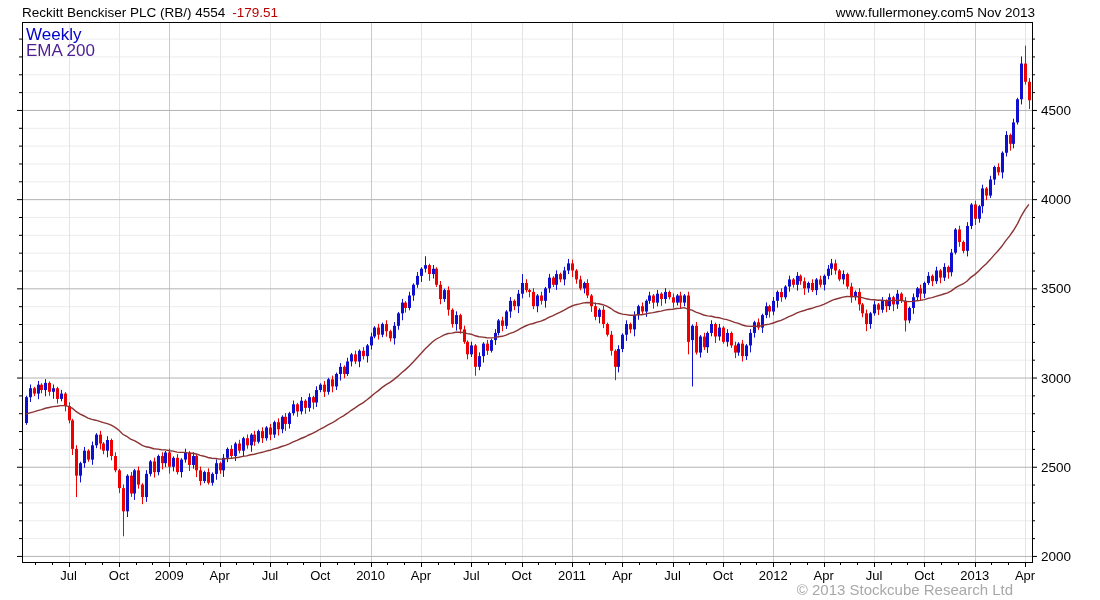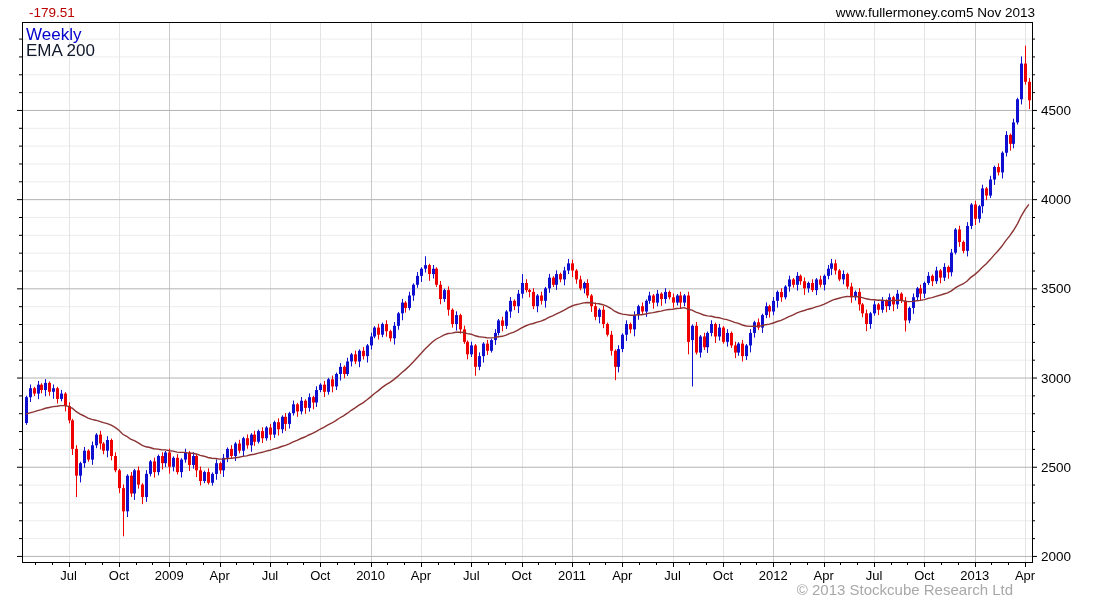--- a/index.html
+++ b/index.html
@@ -6,29 +6,30 @@
   #app{position:relative;width:1100px;height:600px;background:#fff;
        font-family:"Liberation Sans", sans-serif;overflow:hidden;}
   .hdr{position:absolute;top:3px;left:22px;right:65px;height:18px;
        display:flex;align-items:center;font-size:13.5px;color:#000;}
   .hdr .title{white-space:pre;}
   .hdr .chg{color:#bb0000;margin-left:7px;}
   .hdr .spacer{flex:1;}
   .hdr .site{}
   .legend{position:absolute;left:26px;top:27px;font-size:17px;line-height:16px;}
   .legend .wk{color:#0000cc;}
-  .legend .ema{color:#0f172a;}
+  .legend .ema{color:#4c1d95;}
   .copyright{position:absolute;top:581px;right:87px;font-size:15px;color:#a8a8a8;}
   svg text{font-family:"Liberation Sans", sans-serif;}
 </style>
 </head>
 <body>
 
 <div id="app">
   <div class="hdr">
+    <span class="title">Reckitt Benckiser PLC (RB/) 4554</span>
     <span class="chg">-179.51</span>
     <span class="spacer"></span>
     <span class="site">www.fullermoney.com</span>
     <span class="date">5 Nov 2013</span>
   </div>
 
   <svg id="plot" width="1100" height="600" style="position:absolute;left:0;top:0;">
       <line x1="22" y1="538.5951437066402" x2="1032" y2="538.5951437066402" stroke="#ececec" stroke-width="1"></line>
       <line x1="22" y1="520.7556987115956" x2="1032" y2="520.7556987115956" stroke="#ececec" stroke-width="1"></line>
       <line x1="22" y1="502.916253716551" x2="1032" y2="502.916253716551" stroke="#ececec" stroke-width="1"></line>

